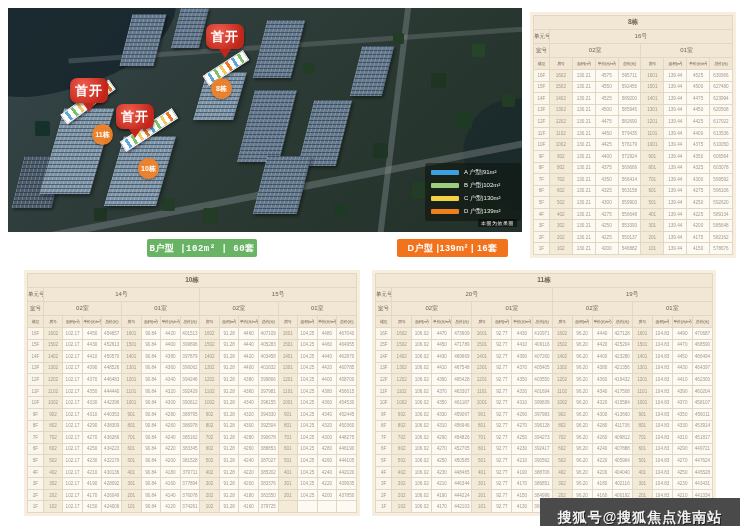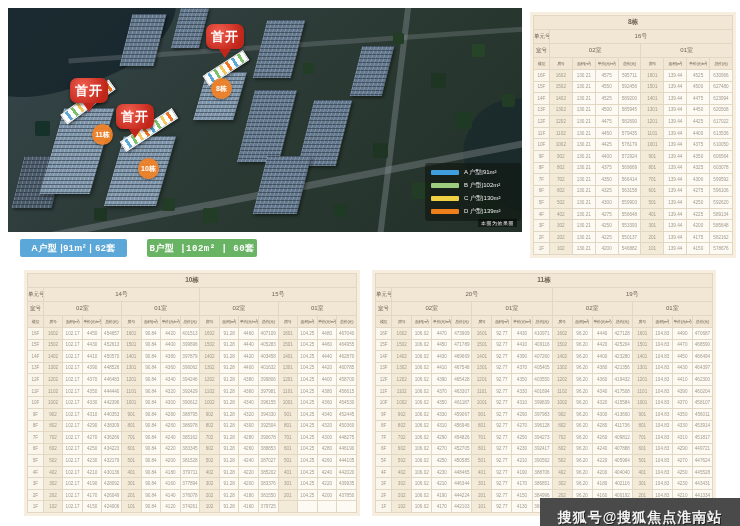--- a/index.html
+++ b/index.html
@@ -153,25 +153,25 @@
           </div>
           <div class="legend-row">
             <span class="legend-swatch" style="background: rgb(239, 127, 26);"></span>
             <span class="legend-label">D 户型|139m²</span>
           </div>
         </div>
     </div>
     <div class="render-caption">本图为效果图</div>
   </div>
 
-  <div class="banner b0" style="background: rgb(90, 167, 216);">
-      <span>A户型 |91m² | 62套</span>
-    </div>
   <div class="banner b1" style="background: rgb(105, 179, 100); font-family: Liberation Mono, monospace;">
       <span>B户型 |102m² | 60套</span>
+    </div>
+  <div class="banner b3" style="background: rgb(241, 115, 29);">
+      <span>D户型 |139m² | 16套</span>
     </div>
 
   <div class="panel pt-top">
       <table>
         <colgroup>
           <col style="width:8%">
           <col>
           <col>
           <col>
           <col>

